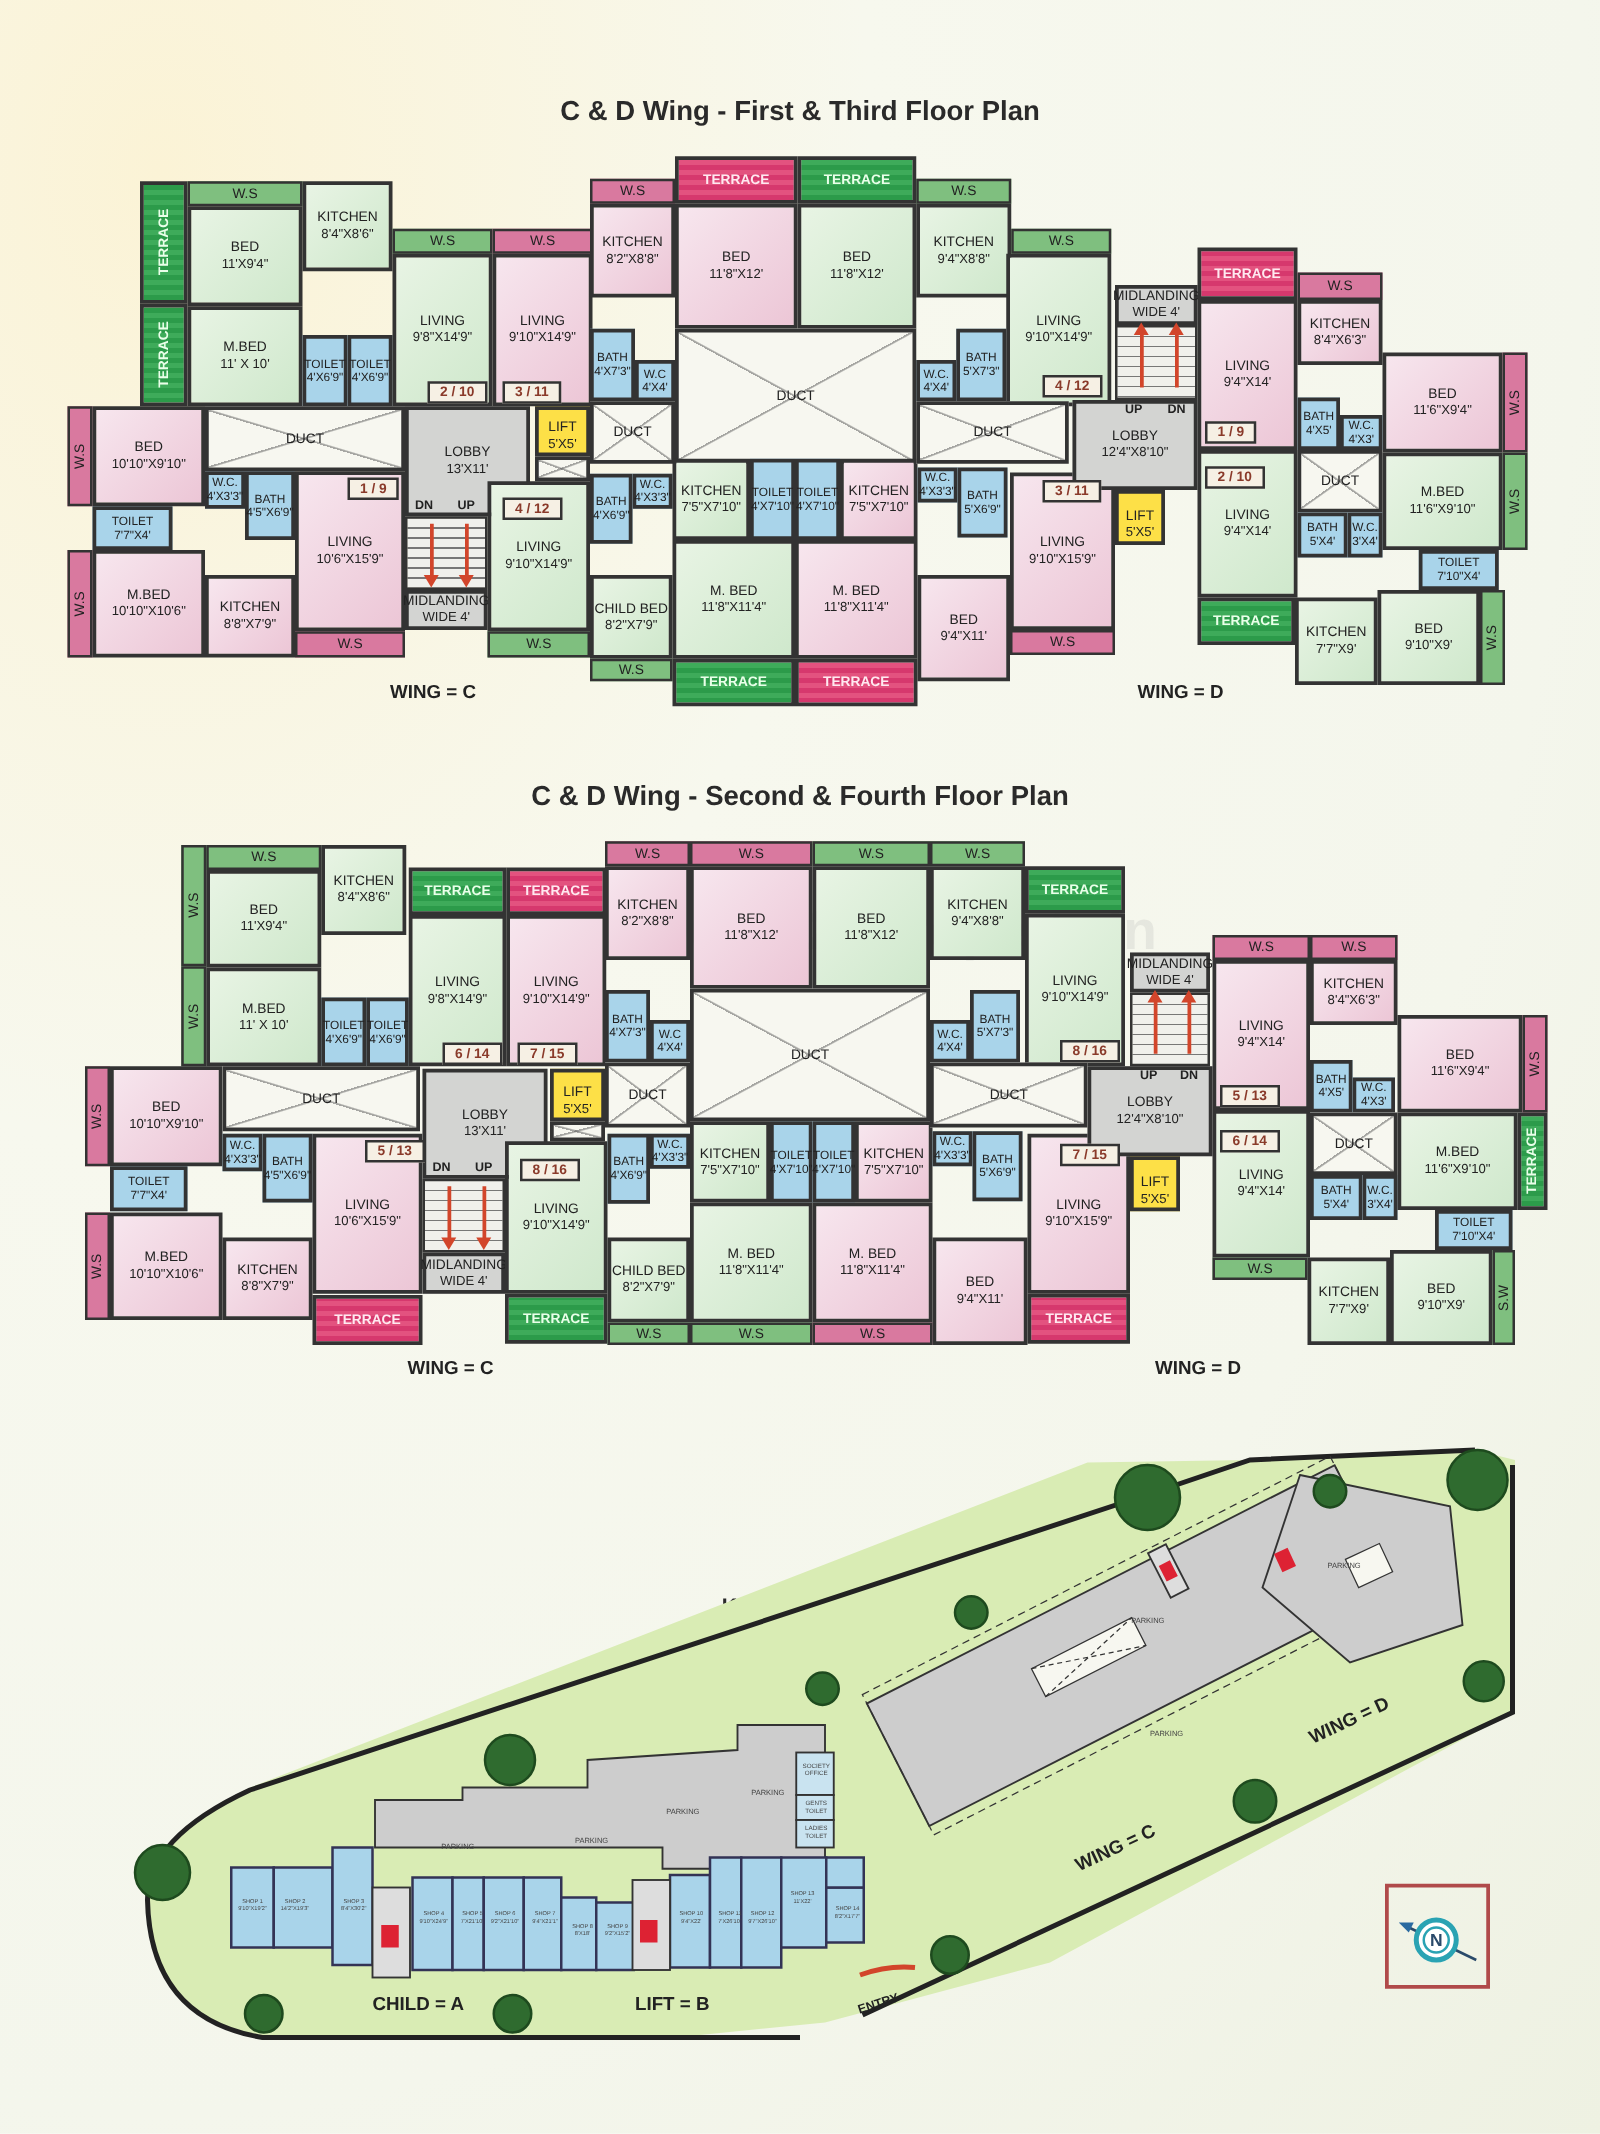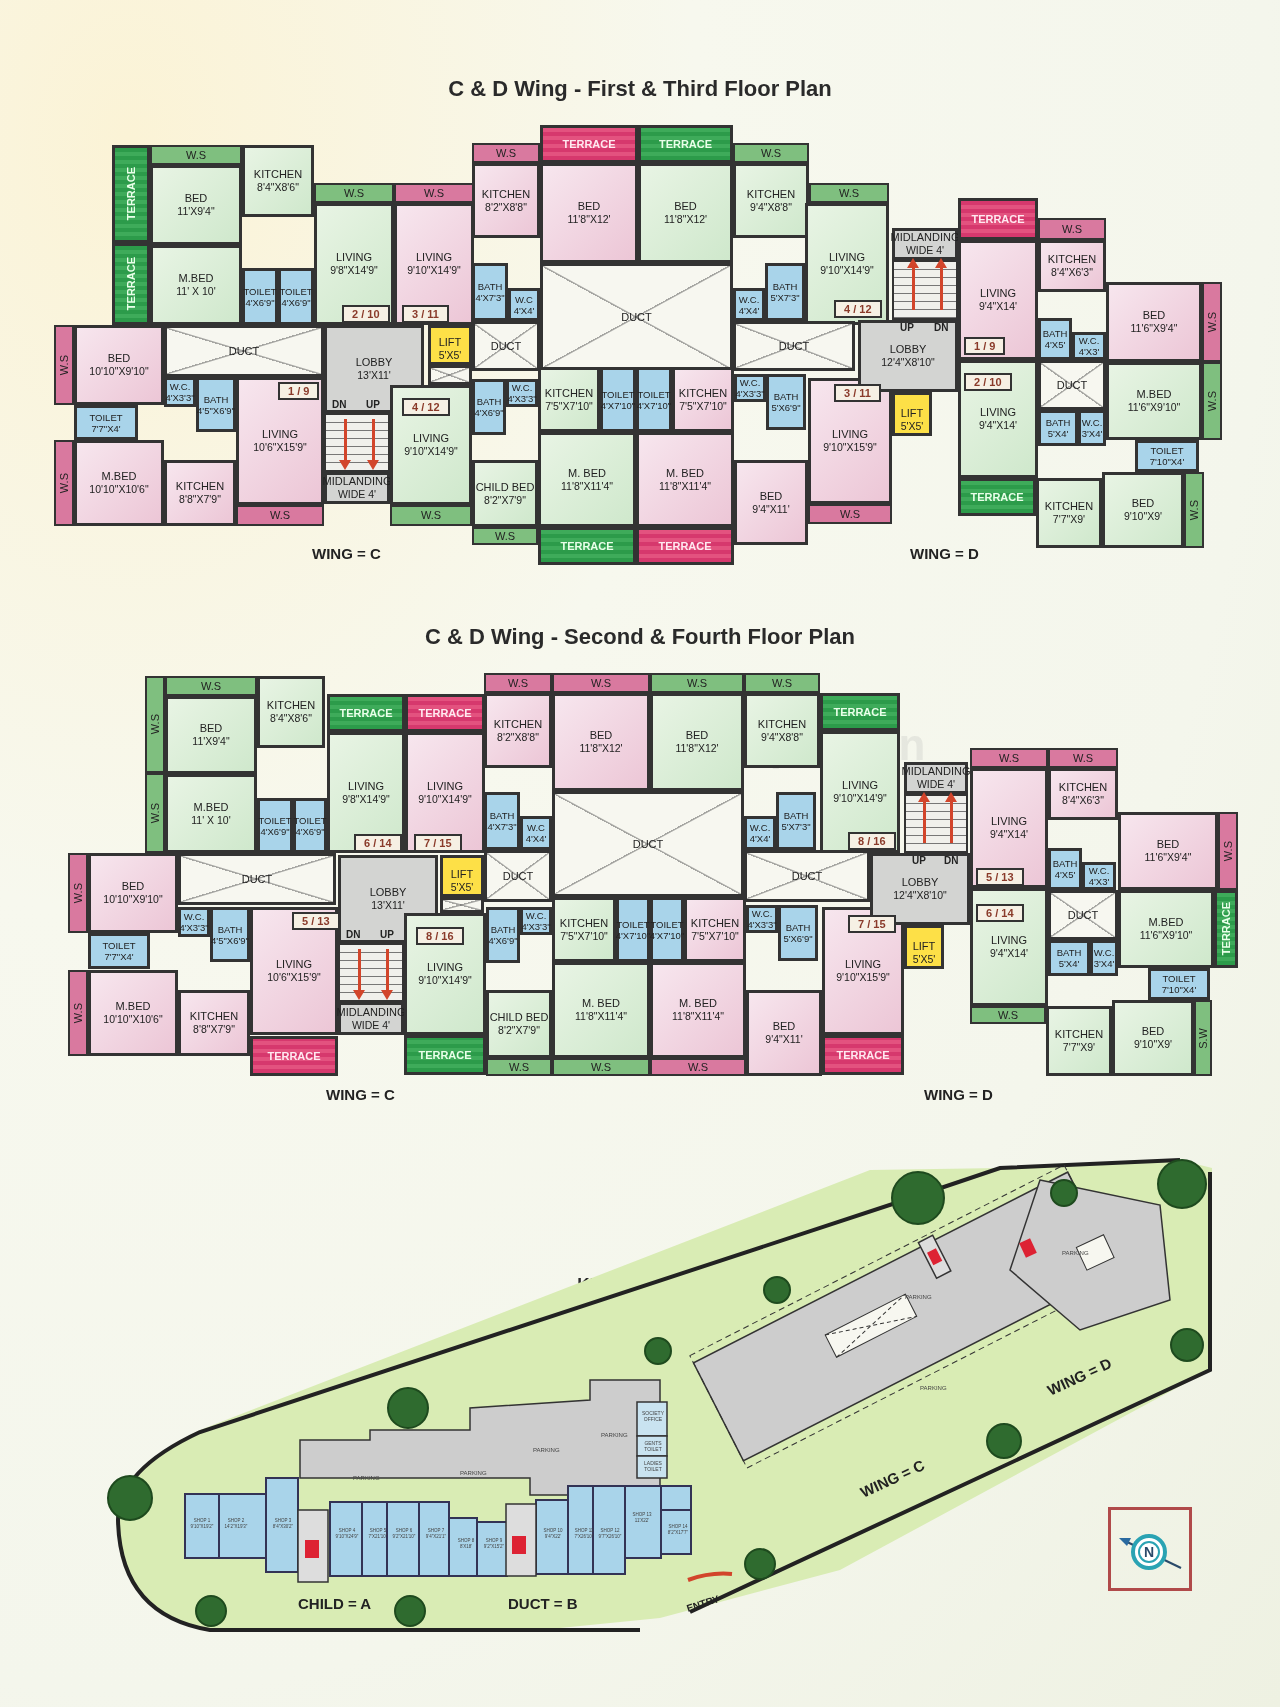--- a/index.html
+++ b/index.html
@@ -841,21 +841,21 @@
       <div>SHOP 13</div>
       <div>11'X22'</div>
     </div>
     <div class="kp-label" style="left: 662px; top: 1524px; width: 32px; text-align: center; font-size: 4.5px; line-height: 6px;">
       <div>SHOP 14</div>
       <div>8'2"X17'7"</div>
     </div>
   </div>
 
 <div class="wing-label" style="left:298px;top:1595px;">CHILD = A</div>
-<div class="wing-label" style="left:508px;top:1595px;">DUCT = B</div>
+<div class="wing-label" style="left:508px;top:1595px;">LIFT = B</div>
 <div class="wing-label" style="left:858px;top:1470px;transform:rotate(-25deg);">WING = C</div>
 <div class="wing-label" style="left:1045px;top:1368px;transform:rotate(-25deg);">WING = D</div>
 <div class="wing-label" style="left:686px;top:1598px;font-size:10px;transform:rotate(-18deg);">ENTRY</div>
 
 <div class="compass">
   <svg width="78" height="78" viewBox="0 0 78 78">
     <line x1="12" y1="30" x2="70" y2="58" stroke="#2a4a6a" stroke-width="2"></line>
     <polygon points="8,28 20,28 16,36" fill="#2a6aa0"></polygon>
     <circle cx="38" cy="42" r="16" fill="#fff" stroke="#2aa3b3" stroke-width="4"></circle>
     <circle cx="38" cy="42" r="10" fill="#fff" stroke="#2aa3b3" stroke-width="2"></circle>

